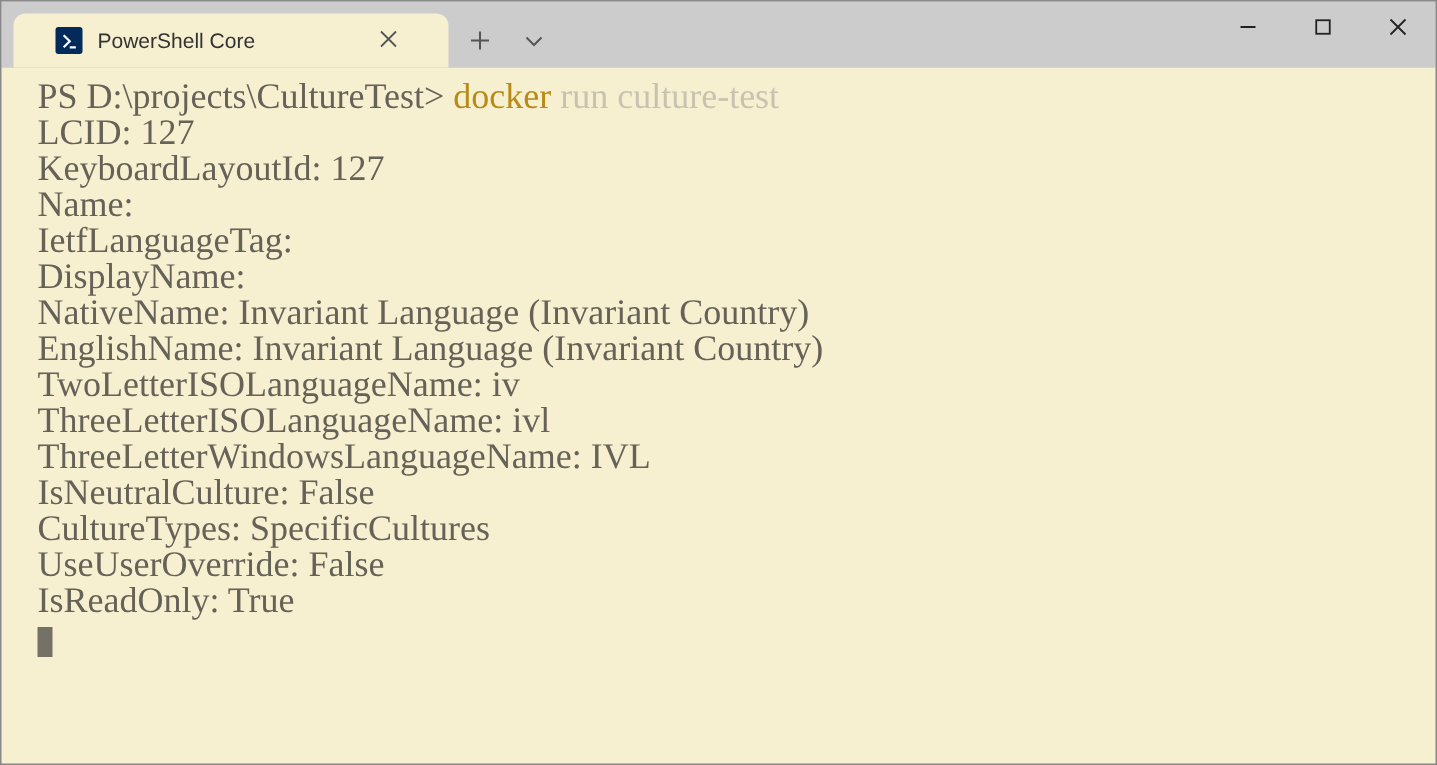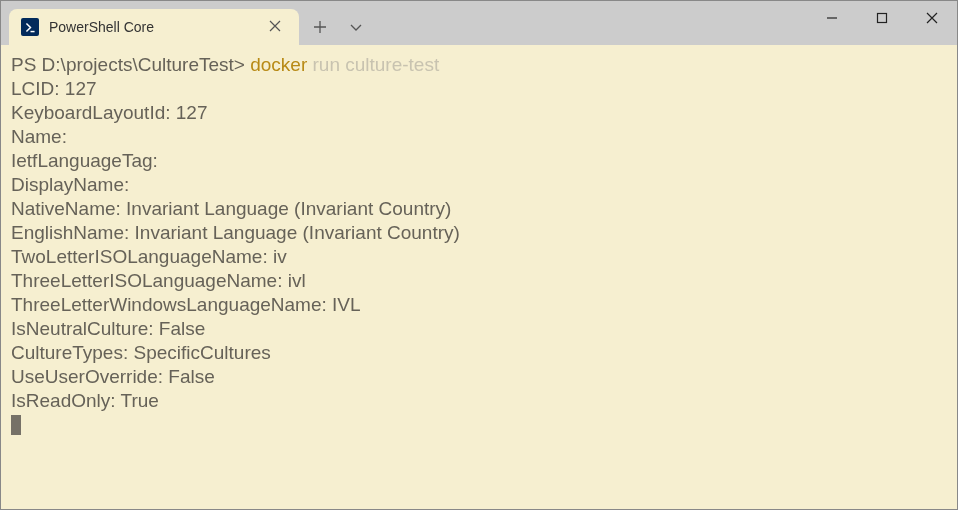--- a/index.html
+++ b/index.html
@@ -24,21 +24,21 @@
     }
     .tab {
       background: #f6efd0;
       margin-left: 8px;
       height: 36px;
       width: 290px;
       border-top-left-radius: 8px;
       border-top-right-radius: 8px;
       display: flex;
       align-items: center;
-      padding: 0 12px;
+      padding: 0 28px;
       position: relative;
     }
     .tab-icon {
       width: 18px;
       height: 18px;
       background: #022a5b;
       display: flex;
       align-items: center;
       justify-content: center;
       color: #fff;
@@ -96,23 +96,23 @@
       justify-content: center;
       color: #222;
     }
     .win-btn svg {
       width: 12px;
       height: 12px;
     }
     .terminal {
       background: #f6efd0;
       height: calc(510px - 44px - 2px);
-      padding: 8px 10px;
-      font-family: Liberation Sans, sans-serif;
-      font-size: 19px;
+      padding: 8px 24px;
+      font-family: Liberation Serif, serif;
+      font-size: 24px;
       line-height: 24px;
       color: #666258;
       overflow: hidden;
       white-space: pre;
     }
     .prompt {
       color: #666258;
     }
     .cmd-exe {
       color: #b88a16;

